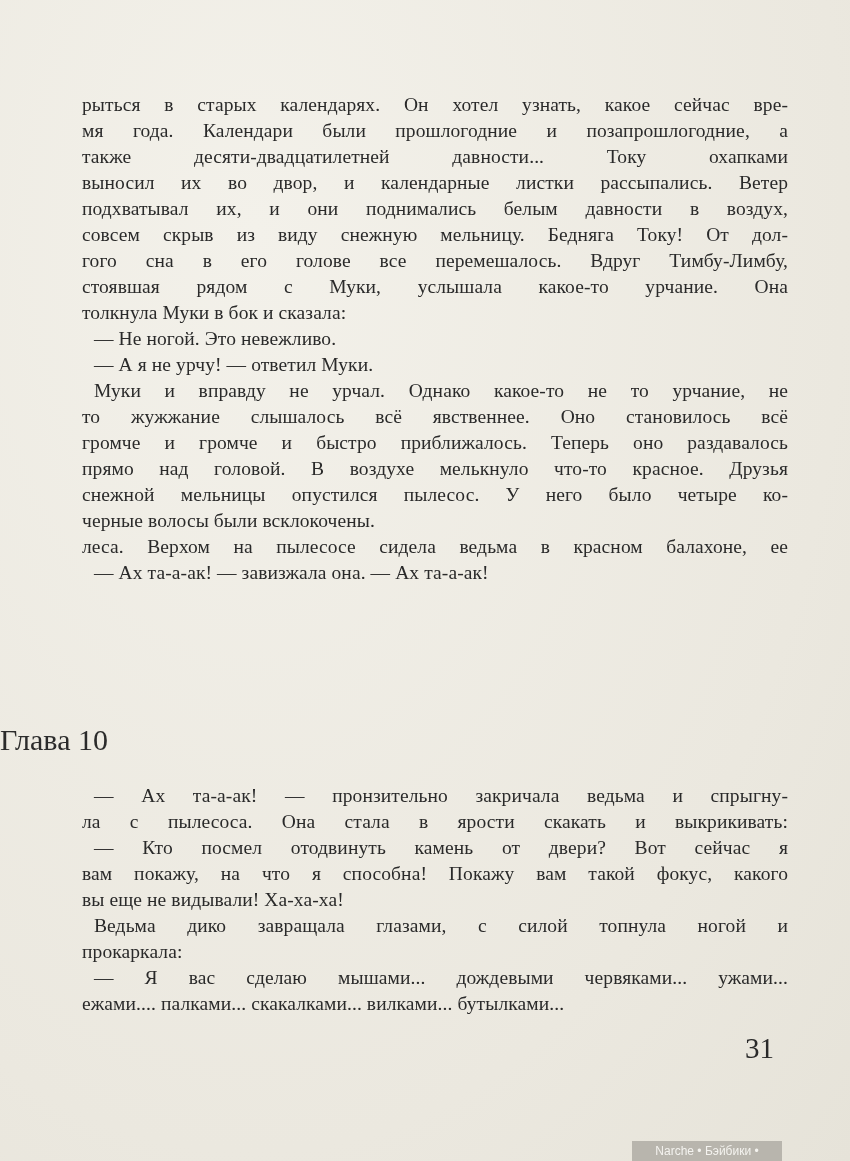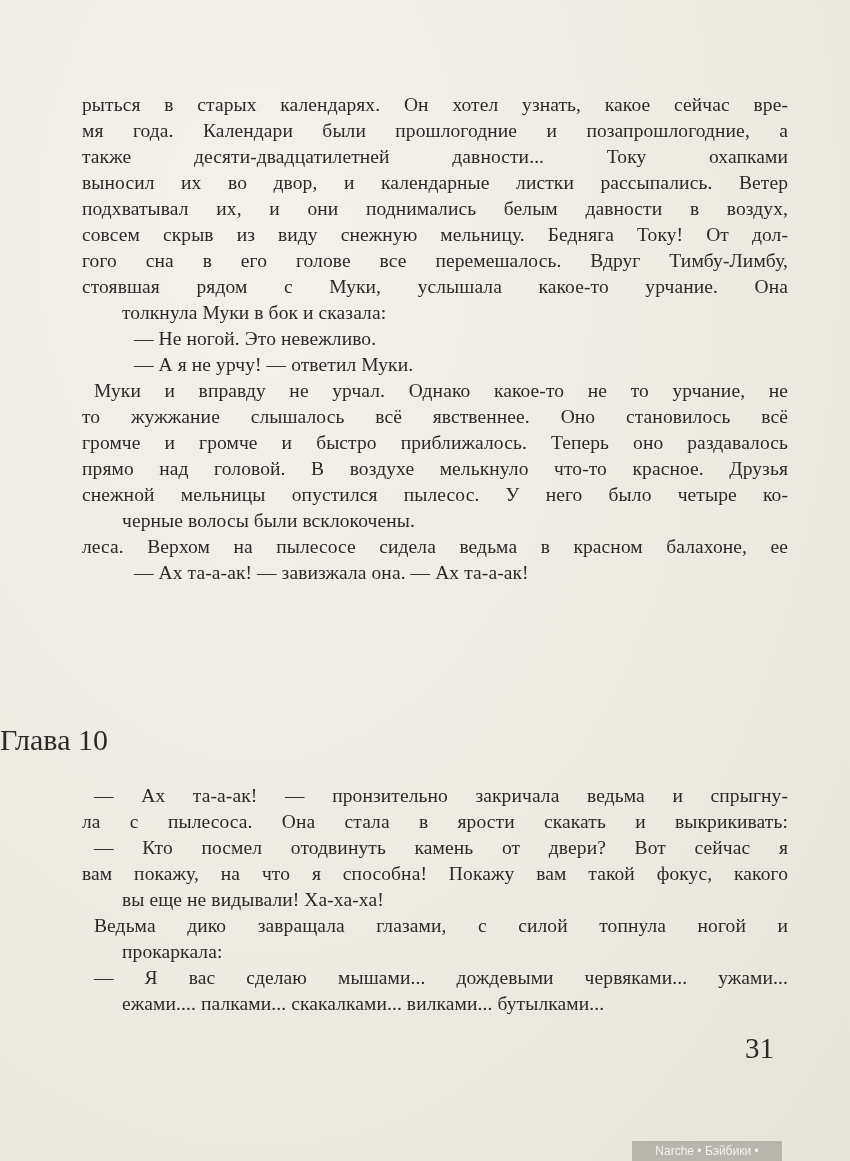--- a/index.html
+++ b/index.html
@@ -11,21 +11,21 @@
     color: #2a2a2a;
   }
   .page { position: absolute; left: 0; top: 0; width: 782px; height: 1161px; }
   .block { position: absolute; left: 82px; width: 706px; }
   .line {
     display: block; height: 26px; line-height: 26px;
     font-size: 19.5px; white-space: nowrap;
     text-align: justify; text-align-last: justify;
     letter-spacing: 0.1px;
   }
-  .line.last { text-align-last: left; margin-left: 40px; }
+  .line.last { text-align-last: left; }
   .line.indent { padding-left: 12px; }
   .chapter {
     position: absolute; left: 0; width: 850px; top: 720px;
     text-align: left; font-size: 30px; line-height: 40px; color: #2b2b2b;
   }
   .page-number {
     position: absolute; left: 745px; top: 1032px; font-size: 29px; color: #2a2a2a;
   }
   .watermark {
     position: absolute; right: 0; bottom: 0; width: 150px; height: 20px;

